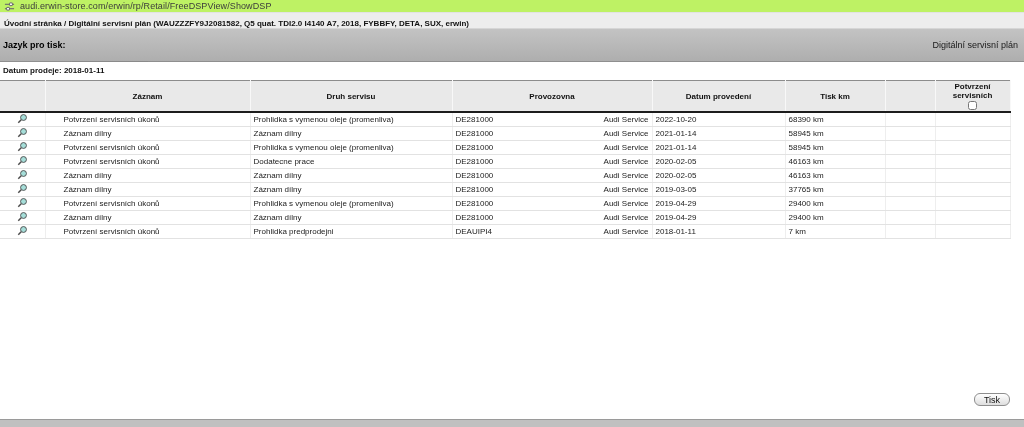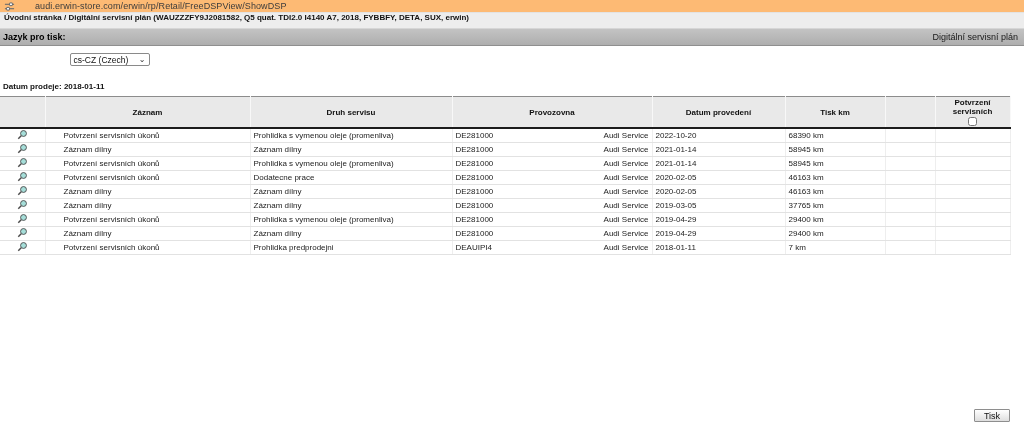--- a/index.html
+++ b/index.html
@@ -1,43 +1,43 @@
 <!DOCTYPE html>
 <html><head>
 <meta charset="utf-8">
 <style>
   * { margin:0; padding:0; box-sizing:border-box; }
   html,body { width:1024px; height:427px; overflow:hidden;
               font-family:"Liberation Sans", sans-serif; background:#fff; }
 
   
-  .urlbar { height:13px; background:#fdba74; display:flex; align-items:center;
-            gap:20px; padding:0 4px; border-bottom:1px solid #e3e3e3; }
+  .urlbar { height:13px; background:#bef264; display:flex; align-items:center;
+            gap:5px; padding:0 4px; border-bottom:1px solid #e3e3e3; }
   .urlbar .txt { font-size:9px; color:#3c3c3c; letter-spacing:.1px; }
   .tune-icon { display:inline-flex; }
 
   
-  .breadcrumb-bar { height:16px; background:#ededed; display:flex; align-items:flex-start;
+  .breadcrumb-bar { height:16px; background:#ededed; display:flex; align-items:flex-end;
                     padding:0 4px; border-bottom:1px solid #d6d6d6; }
   .breadcrumb-bar .txt { font-size:8px; font-weight:bold; color:#111; white-space:nowrap; }
 
   
-  .langbar { height:17px; background:linear-gradient(#c3c3c3,#aeaeae);
+  .langbar { height:33px; background:linear-gradient(#c3c3c3,#aeaeae);
              border-bottom:1px solid #8f8f8f; display:flex; align-items:center;
              padding:0 6px 0 3px; }
   .langbar .lbl { font-size:9px; font-weight:bold; color:#000; margin-right:4px; }
   .select-box { width:80px; height:13px; background:#fff; border:1px solid #8a8a8a;
                 border-radius:2px; font-size:8.5px; color:#111; display:flex;
                 align-items:center; justify-content:space-between; padding:0 3px; cursor:default;margin-top:45px; }
   .select-box .chev { font-size:8px; color:#333; line-height:6px; }
   .langbar .page-title { margin-left:auto; font-size:9px; color:#1a1a1a; }
 
   
   .content { position:relative; height:357px; background:#fff; }
-  .sale-date { font-size:8px; font-weight:bold; color:#111; padding:4px 0 0 3px;margin-top:32px; }
+  .sale-date { font-size:8px; font-weight:bold; color:#111; padding:4px 0 0 3px; }
 
   table.svc { border-collapse:collapse; table-layout:fixed; width:1010px; margin-top:5px;
               border-top:1px solid #8c8c8c; }
   col.c0{width:45px} col.c1{width:205px} col.c2{width:202px} col.c3{width:200px}
   col.c4{width:133px} col.c5{width:100px} col.c6{width:50px} col.c7{width:75px}
   thead th { background:#e9e9e9; font-size:8px; font-weight:bold; color:#111;
              text-align:center; vertical-align:middle; height:23px;
              border-bottom:2px solid #1c1c1c; border-right:1px solid #f8f8f8; padding:1px 2px; }
   thead th .cbx { display:block; margin:1px auto 0; width:9px; height:9px; }
   tbody td { font-size:8px; color:#222; height:14px; padding:0 3px;
@@ -46,21 +46,21 @@
   tbody td.c-icon { text-align:center; padding:0; }
   tbody td.c-zaznam { padding-left:18px; }
   td.c-prov { display:table-cell; }
   td.c-prov .code { float:left; }
   td.c-prov .org  { float:right; color:#222; }
   .mag { display:inline-block; cursor:pointer; line-height:0; }
 
   .print-btn { position:absolute; top:331px; right:14px; width:36px; height:13px;
                font-size:9px; color:#111; text-align:center; line-height:12px;
                background:linear-gradient(#ffffff,#dedede); border:1px solid #8e8e8e;
-               border-radius:1px; cursor:pointer; }
+               border-radius:6px; cursor:pointer; }
 
   
   .tabstrip { height:18px; background:#c0c0c0; border-top:1px solid #9a9a9a;
               display:flex; align-items:flex-start; padding-left:4px; }
   .tab { position:relative; height:15px; margin-top:1px;
          clip-path:polygon(8px 0, calc(100% - 8px) 0, 100% 100%, 0 100%);
          background:#5a5a5a; }
   .tab + .tab { margin-left:-7px; }
   .tab .fill { position:absolute; inset:1px 1.5px 0 1.5px;
                clip-path:polygon(7px 0, calc(100% - 7px) 0, 100% 100%, 0 100%);

